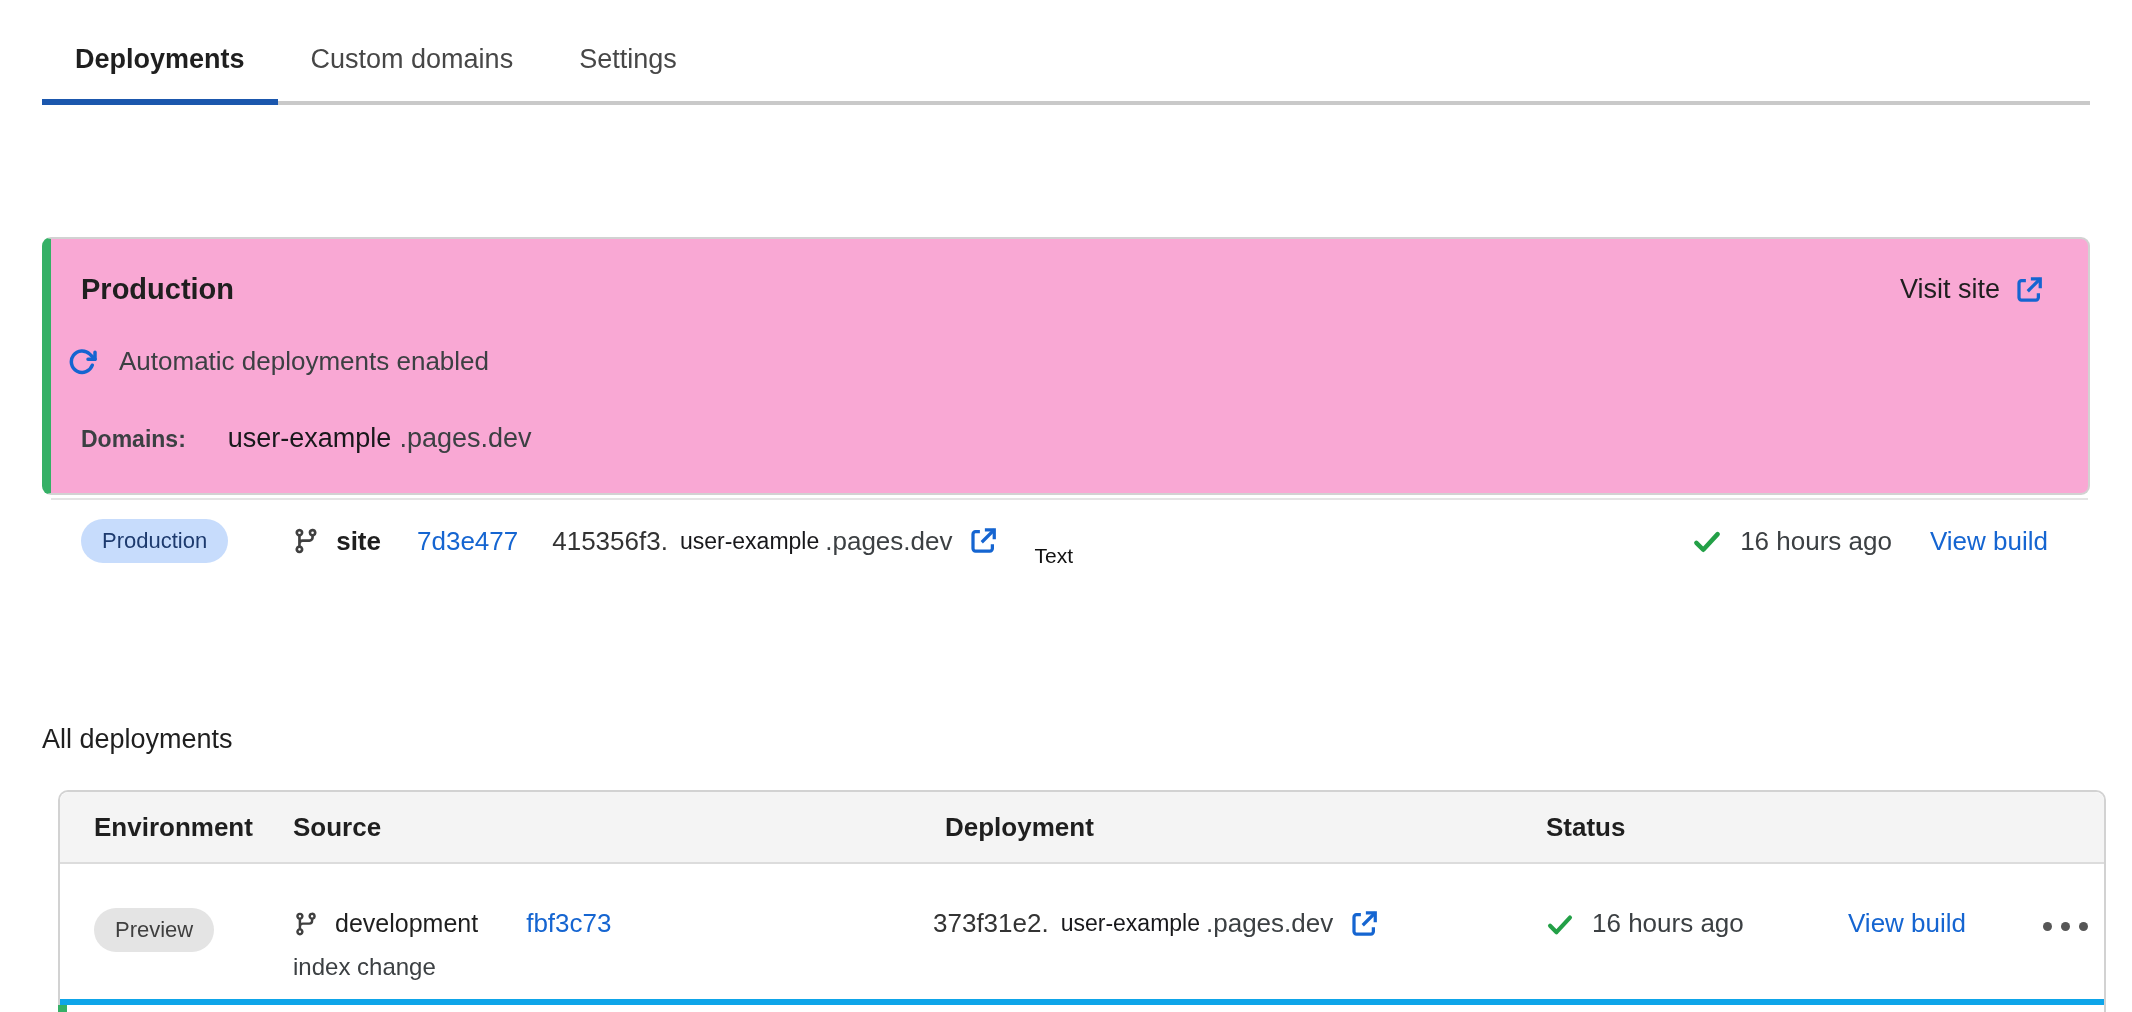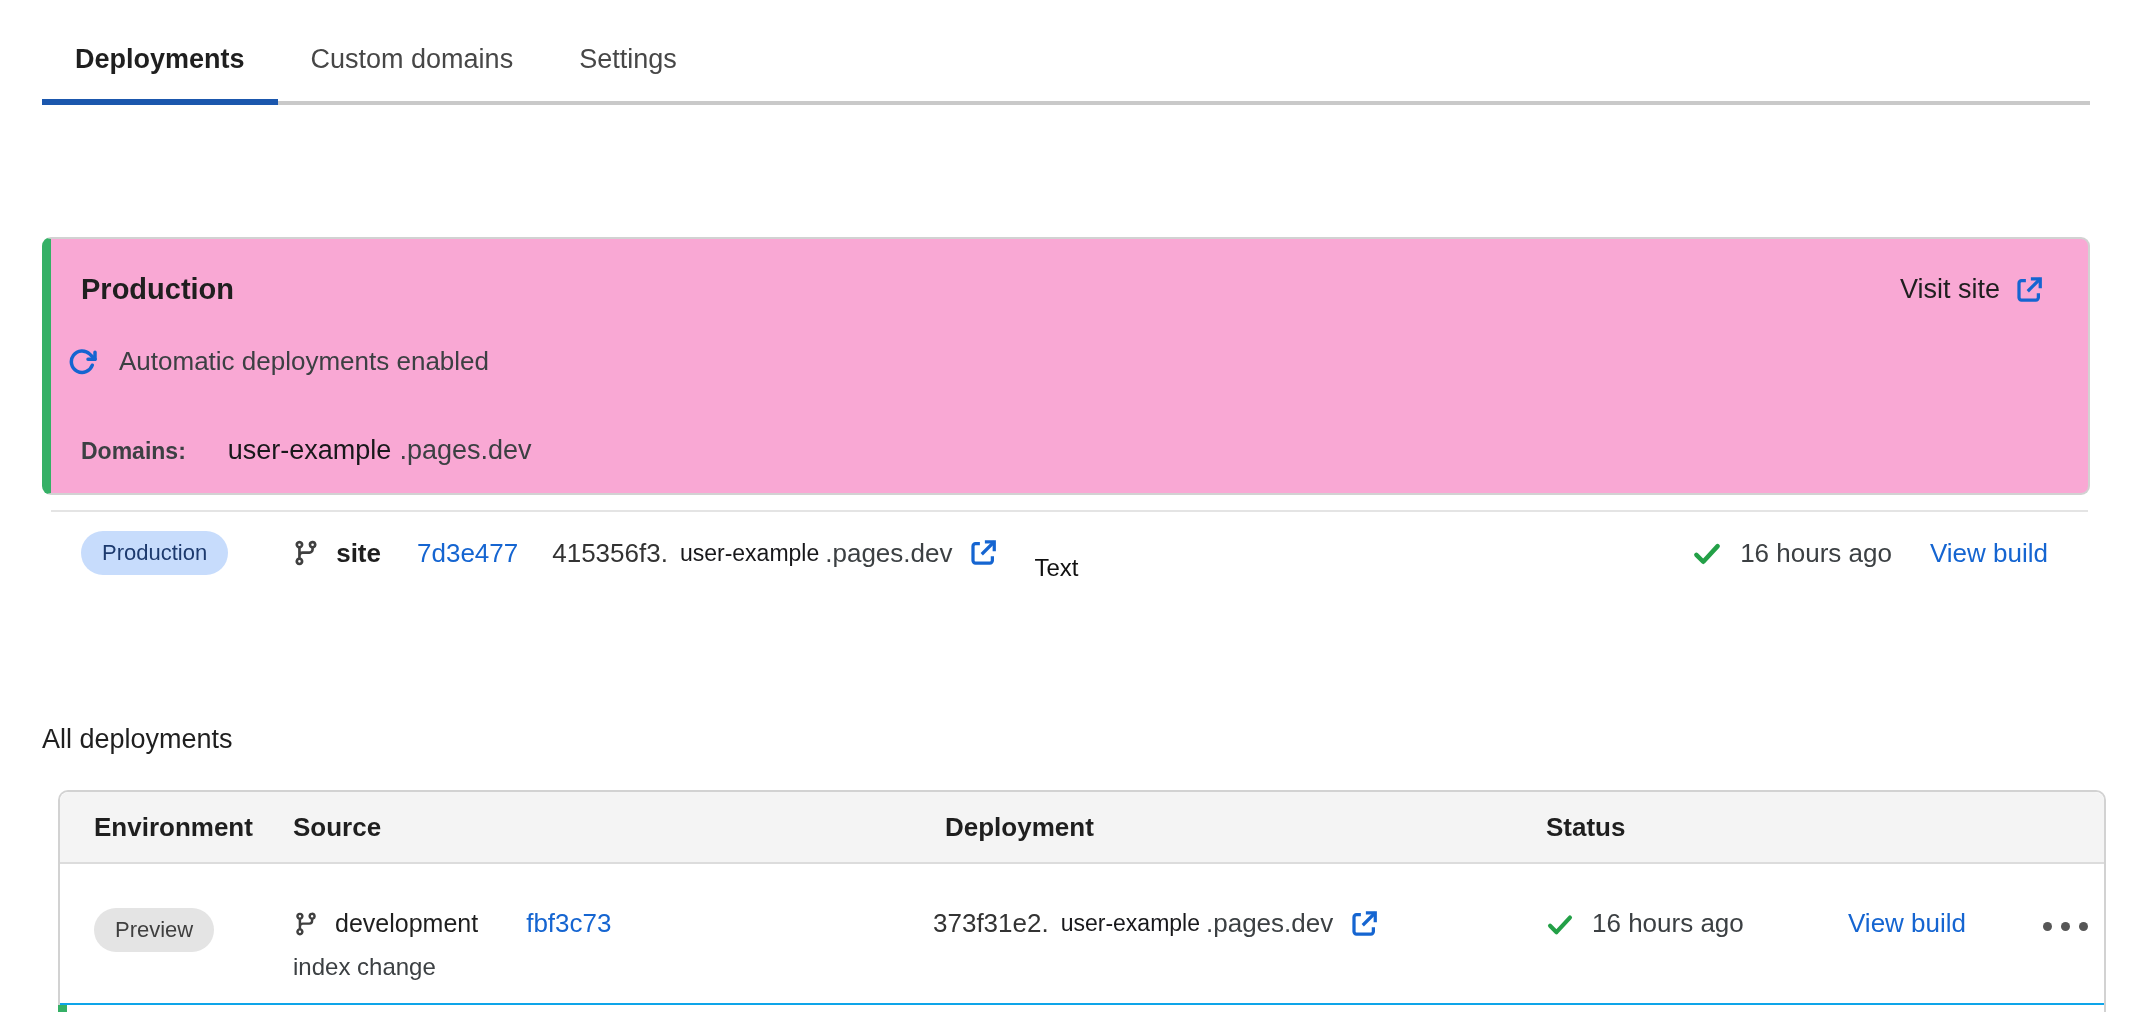--- a/index.html
+++ b/index.html
@@ -40,21 +40,21 @@
   .visit-site {
     display:flex; align-items:center; gap:14px;
     font-size:27px; font-weight:500; color:#1f1f1f; cursor:pointer;
   }
   .auto-line {
     margin-top:40px; padding-left:16px;
     display:flex; align-items:center; gap:22px;
     font-size:26px; color:#3c4043;
   }
   .domains-line {
-    margin-top:58px; padding-left:30px;
+    margin-top:46px; padding-left:30px;
     display:flex; align-items:baseline;
   }
   .domains-label { font-size:23px; font-weight:700; color:#3c4043; }
   .domain-name  { font-size:27px; color:#18181b; margin-left:42px; }
   .domain-suffix{ font-size:27px; color:#3c4043; margin-left:8px; }
   .card-divider { margin-top:44px; border-top:2px solid #e4e4e4; }
   .prod-row {
     display:flex; align-items:center;
     height:82px; padding:0 40px 0 30px;
   }
@@ -67,21 +67,21 @@
   .pill-preview   { background:#e4e4e4; color:#3f3f3f; }
 
   .branch-icon { width:28px; height:28px; color:#404040; flex:none; }
   .branch-name { font-size:26px; font-weight:700; color:#1f1f1f; margin-left:16px; }
   .link { color:#1565d1; cursor:pointer; text-decoration:none; }
   .commit-link { font-size:26px; margin-left:36px; }
   .dep-sub  { font-size:26px; color:#333; margin-left:34px; }
   .dep-name { font-size:23px; color:#18181b; margin-left:12px; }
   .dep-suf  { font-size:26px; color:#3c4043; margin-left:6px; }
   .ext-icon { width:30px; height:30px; color:#1565d1; margin-left:16px; flex:none; cursor:pointer; }
-  .text-note { font-size:24px; color:#111; margin-left:36px; transform:translateY(15px); }
+  .text-note { font-size:21px; color:#111; margin-left:36px; transform:translateY(15px); }
 
   .status-group { margin-left:auto; display:flex; align-items:center; }
   .check-icon { width:30px; height:30px; flex:none; }
   .time-text { font-size:26px; color:#3c4043; margin-left:18px; white-space:nowrap; }
   .view-build { font-size:26px; margin-left:38px; white-space:nowrap; }
 
   
   .section-title {
     position:absolute; left:42px; top:724px;
     font-size:27px; font-weight:500; color:#1f1f1f;
@@ -100,21 +100,21 @@
     height:72px; background:#f4f4f4;
     border-bottom:2px solid #dcdcdc;
     border-radius:9px 9px 0 0;
     font-size:26px; font-weight:700; color:#1f1f1f;
   }
   .th-env { padding-left:34px; }
   .th-dep { padding-left:12px; }
   .th-status { padding-left:8px; }
   .trow {
     align-items:start; padding-top:44px; height:141px;
-    border-bottom:2px solid #0ea5e9;
+    border-bottom:6px solid #0ea5e9;
   }
   .cell-env { padding-left:34px; }
   .src-line1 { display:flex; align-items:center; }
   .src-branch { font-size:25px; font-weight:500; color:#1f1f1f; margin-left:16px; }
   .src-commit { font-size:26px; margin-left:48px; }
   .src-line2 { margin-top:14px; font-size:24px; color:#3c4043; }
   .cell-dep { display:flex; align-items:center; }
   .cell-dep .dep-sub { margin-left:0; }
   .cell-status { display:flex; align-items:center; padding-left:8px; }
   .cell-view { padding-left:20px; }

